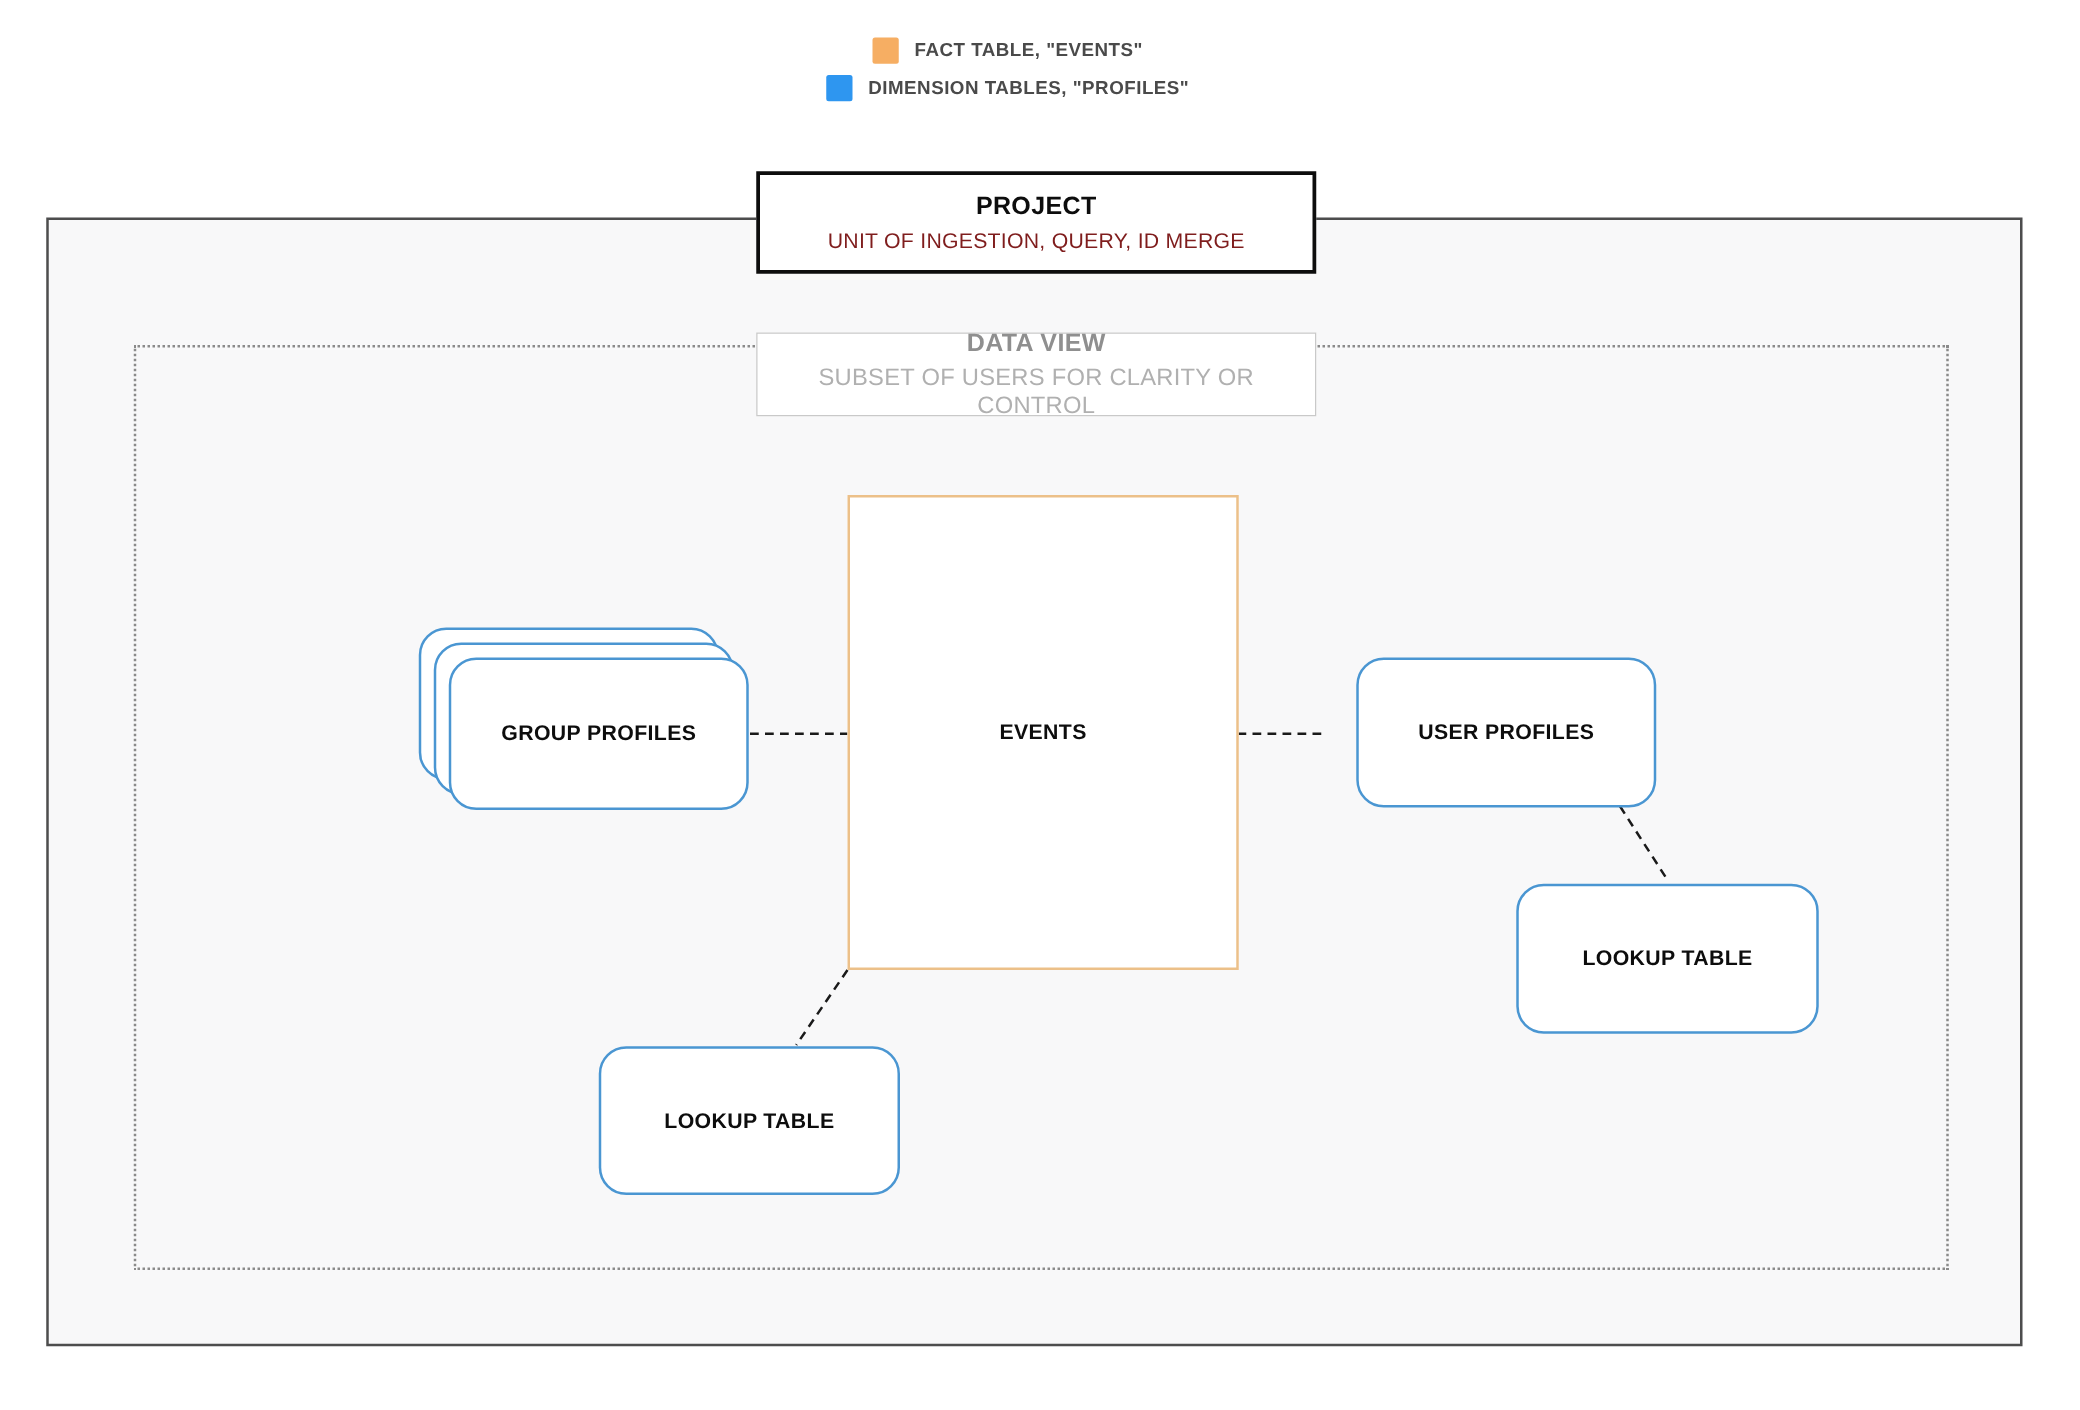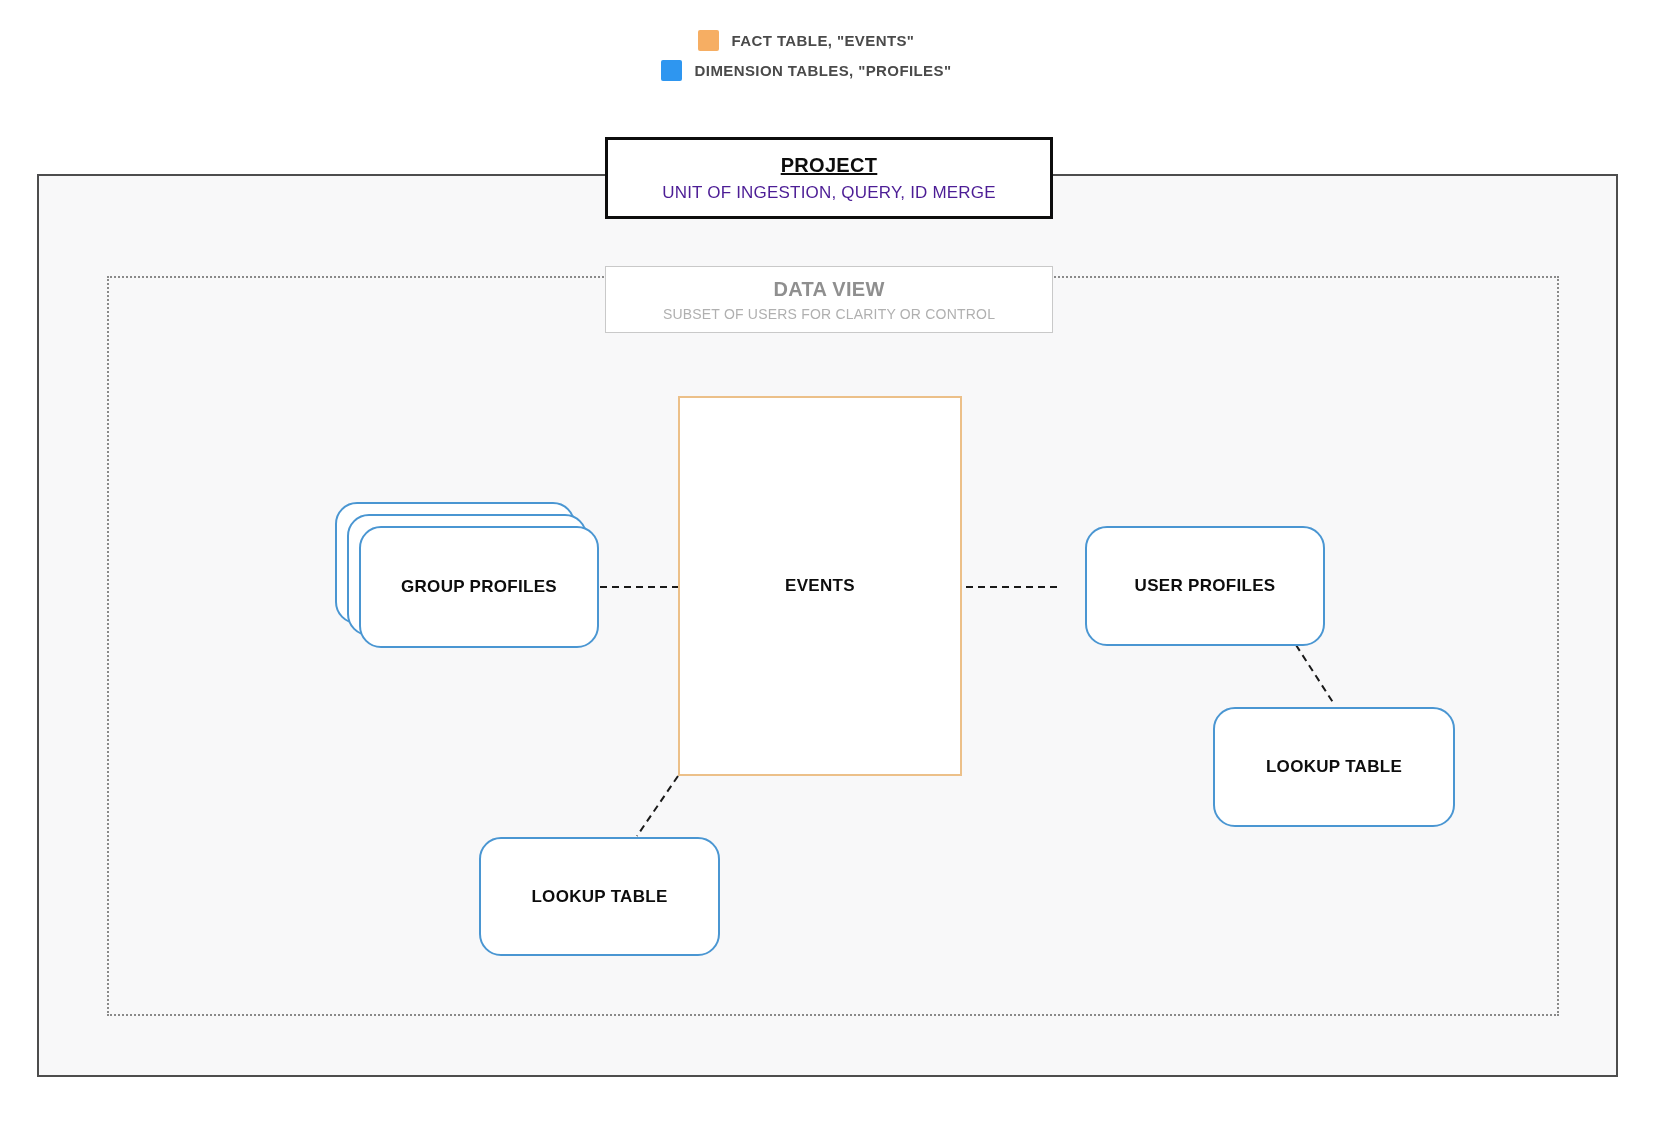--- a/index.html
+++ b/index.html
@@ -11,30 +11,30 @@
   .swatch{width:21px;height:21px;border-radius:2px;display:inline-block;flex:0 0 auto;}
   .legend-label{font-size:15px;font-weight:bold;color:#4a4a4a;letter-spacing:0.4px;}
 
   
   .outer-frame{position:absolute;left:37px;top:174px;width:1581px;height:903px;border:2px solid #4d4d4d;background:#f8f8f9;box-sizing:border-box;}
   .dotted-frame{position:absolute;left:107px;top:276px;width:1452px;height:740px;border:2px dotted #8a8a8a;box-sizing:border-box;}
 
   
   .header-box{position:absolute;left:605px;width:448px;box-sizing:border-box;display:flex;flex-direction:column;align-items:center;justify-content:center;text-align:center;background:#ffffff;}
   .project-box{top:137px;height:82px;border:3px solid #0d0d0d;gap:6px;}
-  .project-title{font-size:20px;font-weight:bold;color:#0d0d0d;letter-spacing:0.3px;text-decoration:underline;}
-  .project-subtitle{font-size:17px;color:#4c1d95;letter-spacing:0.2px;}
+  .project-title{font-size:20px;font-weight:bold;color:#0d0d0d;letter-spacing:0.3px;}
+  .project-subtitle{font-size:17px;color:#7f1d1d;letter-spacing:0.2px;}
   .dataview-box{top:242px;height:67px;border:1px solid #c9c9c9;gap:5px;margin-top:24px;}
   .dataview-title{font-size:20px;font-weight:bold;color:#8f8f8f;letter-spacing:0.3px;}
-  .dataview-subtitle{font-size:14px;color:#b0b0b0;letter-spacing:0.2px;}
+  .dataview-subtitle{font-size:19px;color:#b0b0b0;letter-spacing:0.2px;}
 
   
   .node{position:absolute;box-sizing:border-box;background:#ffffff;display:flex;align-items:center;justify-content:center;text-align:center;}
   .node-label{font-size:17px;font-weight:bold;color:#0d0d0d;letter-spacing:0.3px;}
-  .events-node{left:678px;top:396px;width:284px;height:380px;border:2px solid #ecc089;}
+  .events-node{left:678px;top:396px;width:313px;height:380px;border:2px solid #ecc089;}
   .blue{border:2px solid #4a96d2;border-radius:22px;}
   .user-profiles-node{left:1057px;top:526px;width:240px;height:120px;margin-left:28px;}
   .lookup-right-node{left:1213px;top:707px;width:242px;height:120px;}
   .lookup-left-node{left:479px;top:837px;width:241px;height:119px;}
   .gp-card{position:absolute;width:240px;height:122px;text-align:right;}
   .gp-back{left:335px;top:502px;}
   .gp-mid{left:347px;top:514px;}
   .gp-front{left:359px;top:526px;}
 
   .connector-layer{position:absolute;left:0;top:0;width:1664px;height:1128px;pointer-events:none;}

